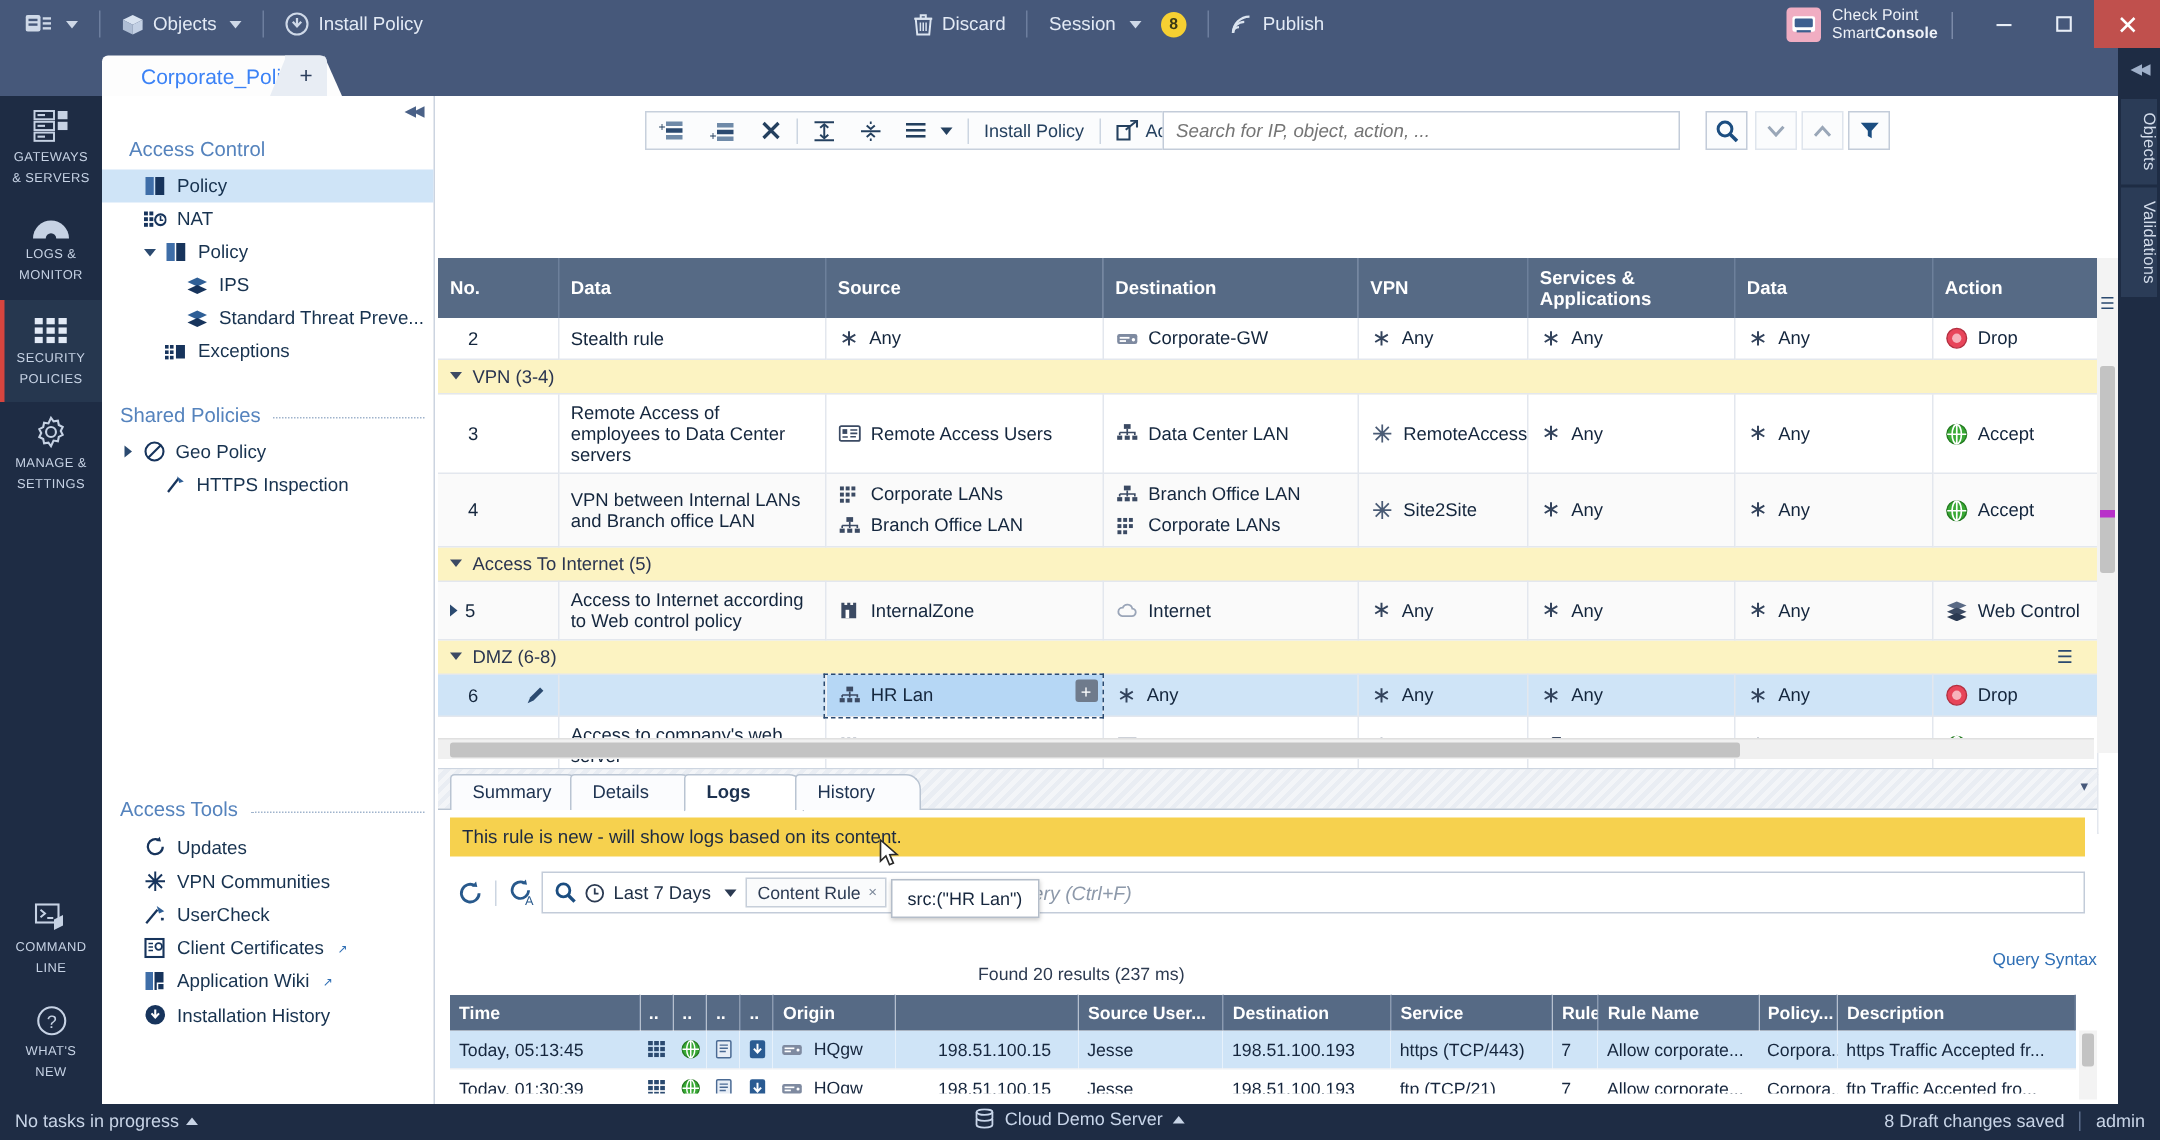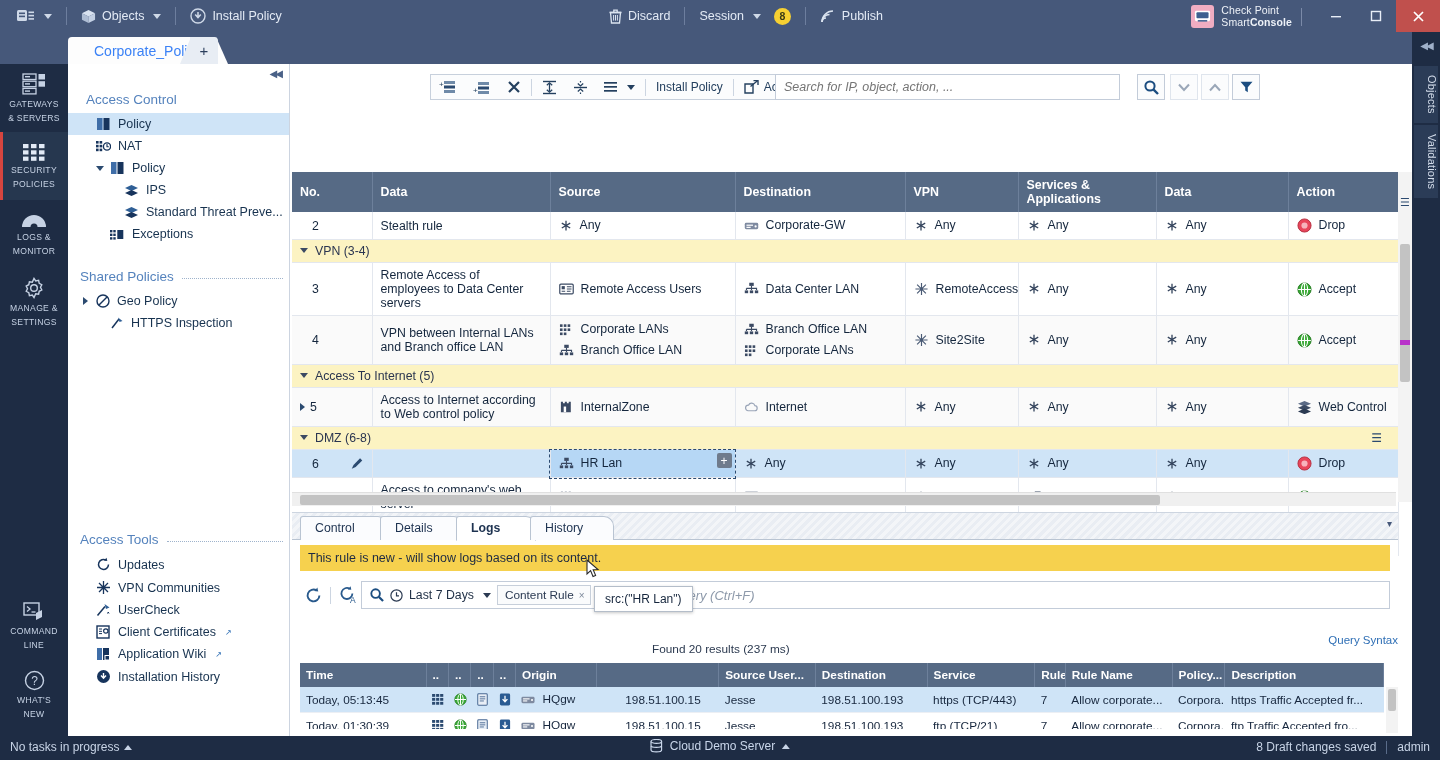--- a/index.html
+++ b/index.html
@@ -293,48 +293,48 @@
             <rect x="16.5" y="1" width="6.5" height="5.5" fill="#c6d2e4"></rect>
             <rect x="16.5" y="8.2" width="6.5" height="5.5" fill="#c6d2e4"></rect>
             <rect x="3" y="3" width="5" height="1.4" fill="#c6d2e4"></rect>
             <rect x="3" y="10.2" width="5" height="1.4" fill="#c6d2e4"></rect>
             <rect x="3" y="17.4" width="5" height="1.4" fill="#c6d2e4"></rect>
           </svg>
       </span>
       <div class="rl">GATEWAYS</div>
       <div class="rl">&amp; SERVERS</div>
     </div>
+    <div class="rail-item">
+      <span class="ico">
+        <svg width="26" height="16" viewBox="0 0 26 16">
+            <path d="M1 15 A12 12 0 0 1 25 15 Z" fill="#c6d2e4"></path>
+            <circle cx="13" cy="15" r="3.5" fill="#1e2c44"></circle>
+          </svg>
+      </span>
+      <div class="rl">LOGS &amp;</div>
+      <div class="rl">MONITOR</div>
+    </div>
     <div class="rail-item active">
       <span class="ico">
         <svg width="22" height="17" viewBox="0 0 22 17">
             <g fill="#e2eaf6">
               <rect x="0" y="0" width="5.5" height="4.2"></rect>
               <rect x="8" y="0" width="5.5" height="4.2"></rect>
               <rect x="16" y="0" width="5.5" height="4.2"></rect>
               <rect x="0" y="6.3" width="5.5" height="4.2"></rect>
               <rect x="8" y="6.3" width="5.5" height="4.2"></rect>
               <rect x="16" y="6.3" width="5.5" height="4.2"></rect>
               <rect x="0" y="12.6" width="5.5" height="4.2"></rect>
               <rect x="8" y="12.6" width="5.5" height="4.2"></rect>
               <rect x="16" y="12.6" width="5.5" height="4.2"></rect>
             </g>
           </svg>
       </span>
       <div class="rl">SECURITY</div>
       <div class="rl">POLICIES</div>
-    </div>
-    <div class="rail-item">
-      <span class="ico">
-        <svg width="26" height="16" viewBox="0 0 26 16">
-            <path d="M1 15 A12 12 0 0 1 25 15 Z" fill="#c6d2e4"></path>
-            <circle cx="13" cy="15" r="3.5" fill="#1e2c44"></circle>
-          </svg>
-      </span>
-      <div class="rl">LOGS &amp;</div>
-      <div class="rl">MONITOR</div>
     </div>
     <div class="rail-item">
       <span class="ico">
         <svg width="22" height="22" viewBox="0 0 22 22">
             <path d="M11 1.5 l1.7 2.4 2.9-.5 .6 2.9 2.6 1.4-1.3 2.6 1.3 2.6-2.6 1.4-.6 2.9-2.9-.5L11 20.5 9.3 18.1l-2.9 .5-.6-2.9L3.2 14.3 4.5 11.7 3.2 9.1 5.8 7.7l.6-2.9 2.9 .5z" fill="none" stroke="#c6d2e4" stroke-width="1.4"></path>
             <circle cx="11" cy="11" r="3.3" fill="none" stroke="#c6d2e4" stroke-width="1.4"></circle>
           </svg>
       </span>
       <div class="rl">MANAGE &amp;</div>
       <div class="rl">SETTINGS</div>
@@ -1269,21 +1269,21 @@
       <div class="grip">☰</div>
       <div class="thumb"></div>
       <div class="mark"></div>
     </div>
     <div class="hscroll">
       <div class="thumb"></div>
     </div>
 
     <div class="bpane">
       <div class="tabs">
-        <div class="tab" style="left:8px;width:88px">Control</div>
+        <div class="tab" style="left:8px;width:88px">Summary</div>
         <div class="tab" style="left:88px;width:84px">Details</div>
         <div class="tab active" style="left:164px;width:80px">Logs</div>
         <div class="tab" style="left:238px;width:84px">History</div>
         <div class="tab-collapse">▾</div>
       </div>
 
       <div class="notice">This rule is new - will show logs based on its content.</div>
 
       <div class="qrow">
         <div class="iconbtn">

